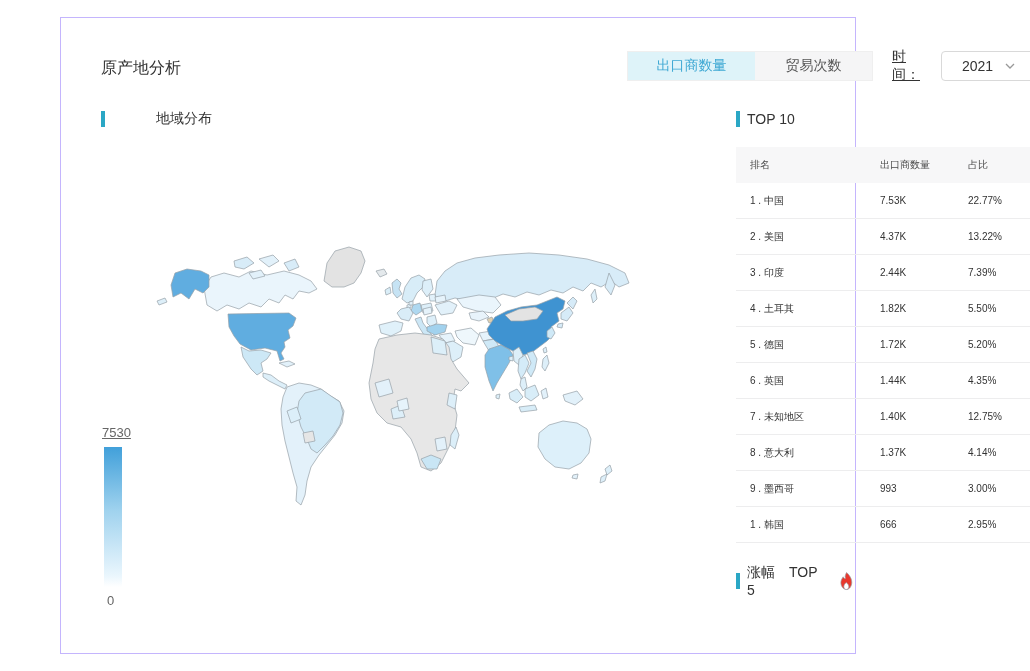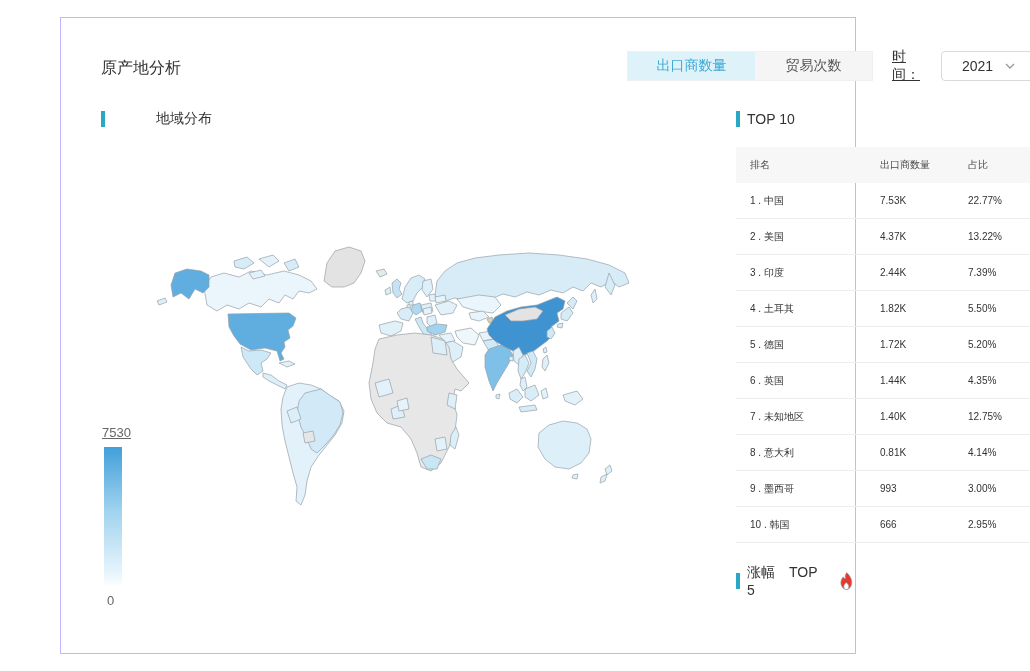--- a/index.html
+++ b/index.html
@@ -228,30 +228,30 @@
         <div class="t-cell">1.44K</div>
         <div class="t-cell">4.35%</div>
       </div>
       <div class="t-row">
         <div class="t-cell">7 . 未知地区</div>
         <div class="t-cell">1.40K</div>
         <div class="t-cell">12.75%</div>
       </div>
       <div class="t-row">
         <div class="t-cell">8 . 意大利</div>
-        <div class="t-cell">0.81K</div>
+        <div class="t-cell">1.37K</div>
         <div class="t-cell">4.14%</div>
       </div>
       <div class="t-row">
         <div class="t-cell">9 . 墨西哥</div>
         <div class="t-cell">993</div>
         <div class="t-cell">3.00%</div>
       </div>
       <div class="t-row">
-        <div class="t-cell">10 . 韩国</div>
+        <div class="t-cell">1 . 韩国</div>
         <div class="t-cell">666</div>
         <div class="t-cell">2.95%</div>
       </div>
     </div>
 
     <div class="section-title st-growth">
       <span class="marker"></span>
       <span class="section-text"><span>涨幅</span><b>TOP 5</b></span>
       <svg class="flame" viewBox="0 0 17 19">
         <path fill="#e8382d" stroke="none" d="M8.6,0.4 C8.6,0.4 13.9,4.6 13.9,10.2 C13.9,14.3 11.5,17.6 8.4,17.6 C5.3,17.6 2.9,14.3 2.9,10.6 C2.9,8.2 4.3,6.2 5.2,4.8 C5.7,6 6.8,7.1 7.5,6.3 C6.7,4.2 7.7,2.4 8.6,0.4 Z"></path>

